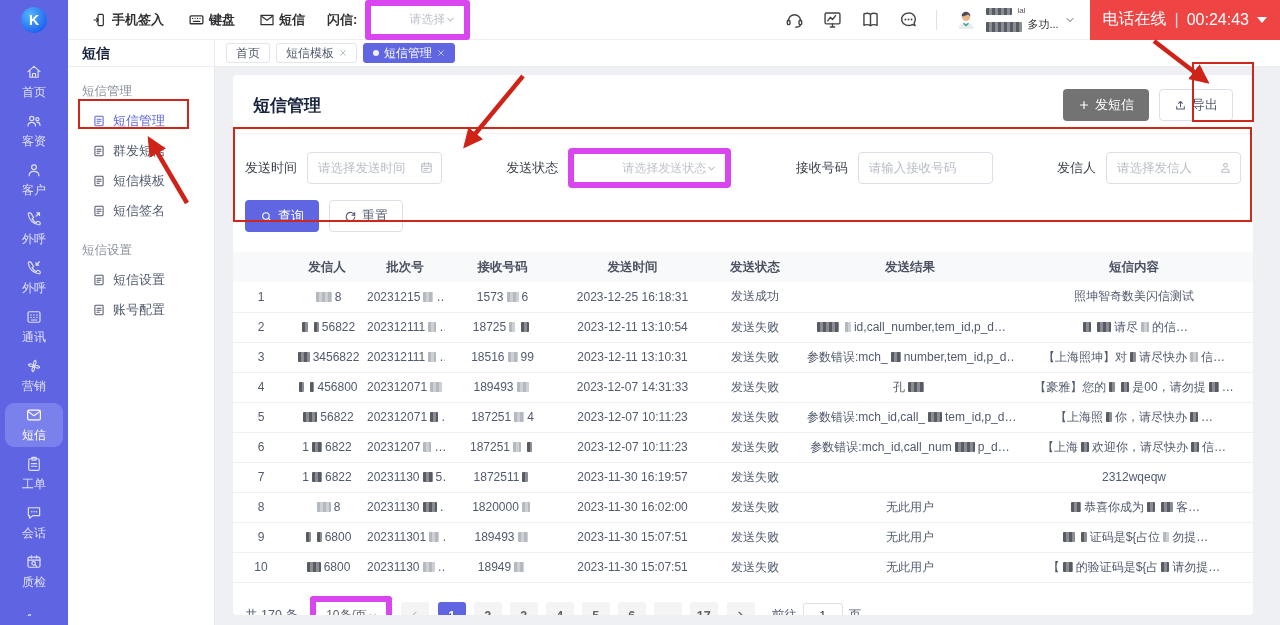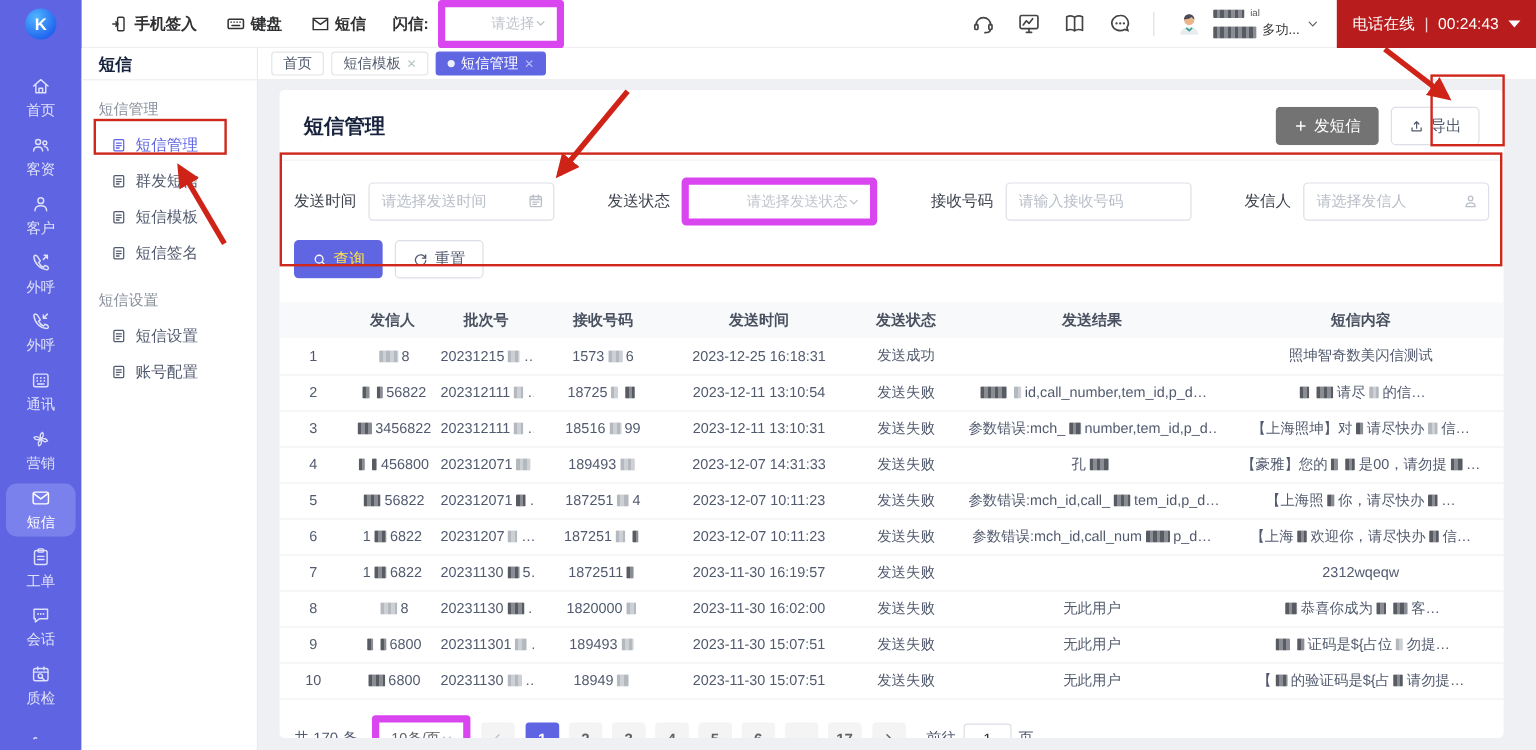--- a/index.html
+++ b/index.html
@@ -20,21 +20,21 @@
   .flash-select { width:105px; height:27px; margin-left:8px; }
   .ph { color:#c0c4cc; font-size:12px; }
   .top-right { margin-left:auto; display:flex; align-items:center; gap:17px; }
   .top-icon { cursor:pointer; }
   .v-div { width:1px; height:20px; background:#e0e0e0; }
   .user-wrap { display:flex; align-items:center; gap:5px; cursor:pointer; }
   .user-name { display:flex; flex-direction:column; align-items:flex-start; gap:2px; }
   .name-line { display:flex; align-items:flex-end; gap:2px; }
   .tiny-tag { font-size:8px; color:#555; line-height:8px; }
   .suffix { font-size:11px; color:#303133; }
-  .phone-box { height:40px; background:#b91c1c; color:#fff; display:flex; align-items:center; gap:8px; padding:0 13px; font-size:13px; margin-left:14px; cursor:pointer; white-space:nowrap;}
+  .phone-box { height:40px; background:#ef4444; color:#fff; display:flex; align-items:center; gap:8px; padding:0 13px; font-size:16px; margin-left:14px; cursor:pointer; white-space:nowrap;}
   .caret { width:0; height:0; border-left:5px solid transparent; border-right:5px solid transparent; border-top:6px solid #fff; }
 
   
   .left-nav { position:absolute; left:0; top:40px; bottom:0; width:68px; background:#5e64e2; display:flex; flex-direction:column; align-items:center; padding-top:20px; gap:5px; overflow:hidden; z-index:5;}
   .nav-item { width:58px; height:44px; border-radius:9px; display:flex; flex-direction:column; align-items:center; justify-content:center; gap:3px; color:#dfe1fa; font-size:12px; cursor:pointer; flex:0 0 44px;}
   .nav-item.active { background:#7b81ec; color:#fff; }
 
   
   .submenu { position:absolute; left:68px; top:40px; bottom:0; width:147px; background:#fff; border-right:1px solid #e8eaec; z-index:5;}
   .submenu-title { height:27px; line-height:26px; padding-left:14px; font-size:14px; font-weight:bold; color:#17233d; border-bottom:1px solid #efefef; }
@@ -56,27 +56,27 @@
   .card-title { font-size:17px; font-weight:bold; color:#17233d; }
   .head-buttons { display:flex; gap:10px; }
   .btn { height:32px; display:flex; align-items:center; gap:5px; border-radius:4px; font-size:13px; padding:0 14px; cursor:pointer; border:1px solid transparent; font-family:inherit; background:#fff;}
   .btn-primary { background:#737373; color:#fff; }
   .btn-outline { border-color:#dcdfe6; color:#515a6e; }
 
   .filter-zone { border-top:1px solid #f2f3f5; padding:14px 12px 12px; }
   .filter-row { display:flex; align-items:center; justify-content:space-between; }
   .field { display:flex; align-items:center; gap:10px; }
   .field-label { font-size:13px; color:#3d434e; white-space:nowrap; }
-  .f-input-wrap { position:relative; width:155px; height:32px; }
+  .f-input-wrap { position:relative; width:135px; height:32px; }
   .f-input { width:100%; height:100%; border:1px solid #dcdfe6; border-radius:4px; padding:0 26px 0 10px; font-size:12.5px; color:#333; font-family:inherit;}
   .f-input::placeholder { color:#b9bec8; }
   .suffix-ico { position:absolute; right:8px; top:8px; color:#b9bec8; }
   .f-select { width:163px; height:32px; border-radius:4px; cursor:pointer;}
   .btn-row { margin-top:12px; display:flex; gap:10px; }
-  .btn-query { background:#6066e2; color:#fde047; }
+  .btn-query { background:#6066e2; color:#ffffff; }
 
   
   table { width:100%; border-collapse:collapse; table-layout:fixed; margin-top:8px; }
   th { background:#f8f9fb; height:30px; font-size:12.5px; font-weight:bold; color:#4a5160; text-align:center; white-space:nowrap; overflow:hidden;}
   td { height:30px; font-size:12px; color:#515a6e; text-align:center; border-bottom:1px solid #eef0f3; white-space:nowrap; overflow:hidden; padding:0 2px;}
   .blur { display:inline-block; height:10px; border-radius:1px; vertical-align:-1px; margin:0 3px;
           background-image:repeating-linear-gradient(90deg,#b4b8bf 0 3px,#cdd0d5 3px 6px),repeating-linear-gradient(0deg,rgba(255,255,255,.35) 0 3px,rgba(0,0,0,0) 3px 6px);
           background-color:#c2c5cb;}
   .blur.dark { background-image:repeating-linear-gradient(90deg,#585b61 0 3px,#8a8d93 3px 6px),repeating-linear-gradient(0deg,rgba(255,255,255,.18) 0 3px,rgba(0,0,0,0) 3px 6px);
           background-color:#6f7278; }

